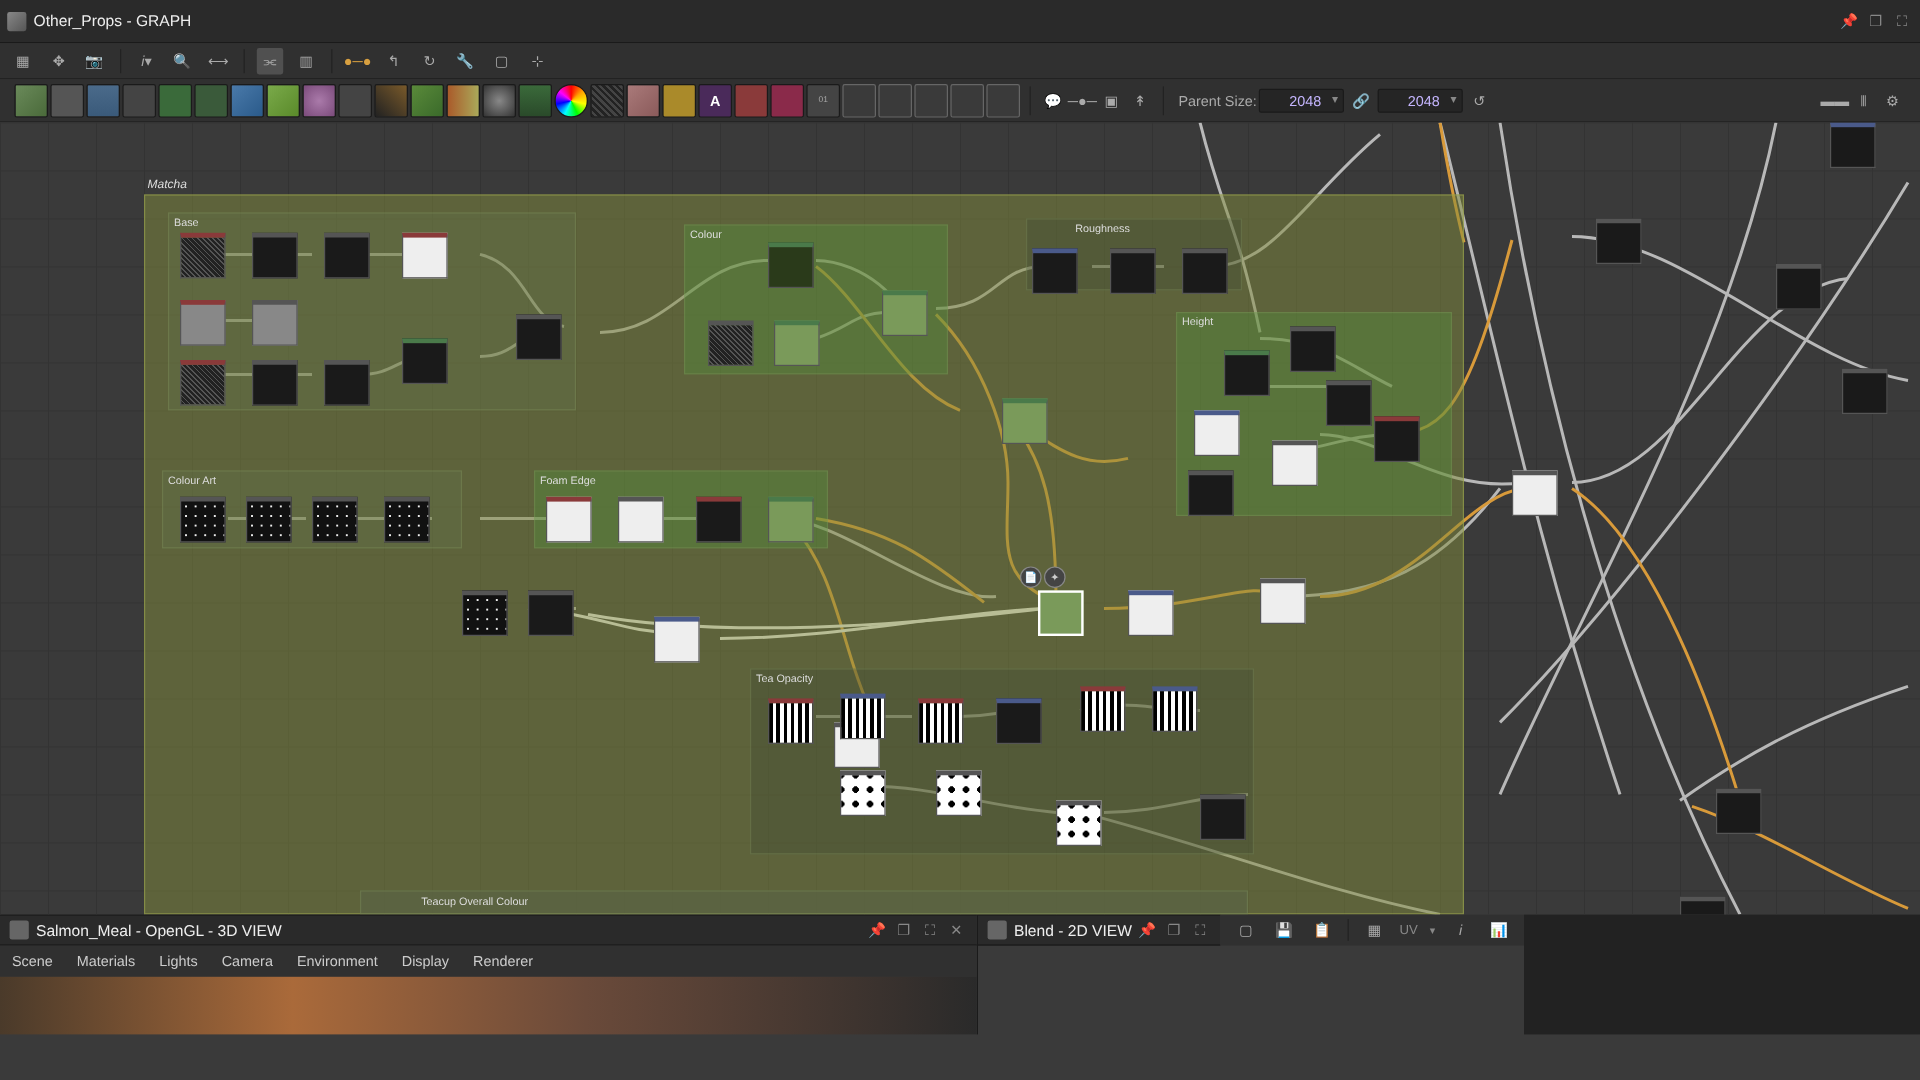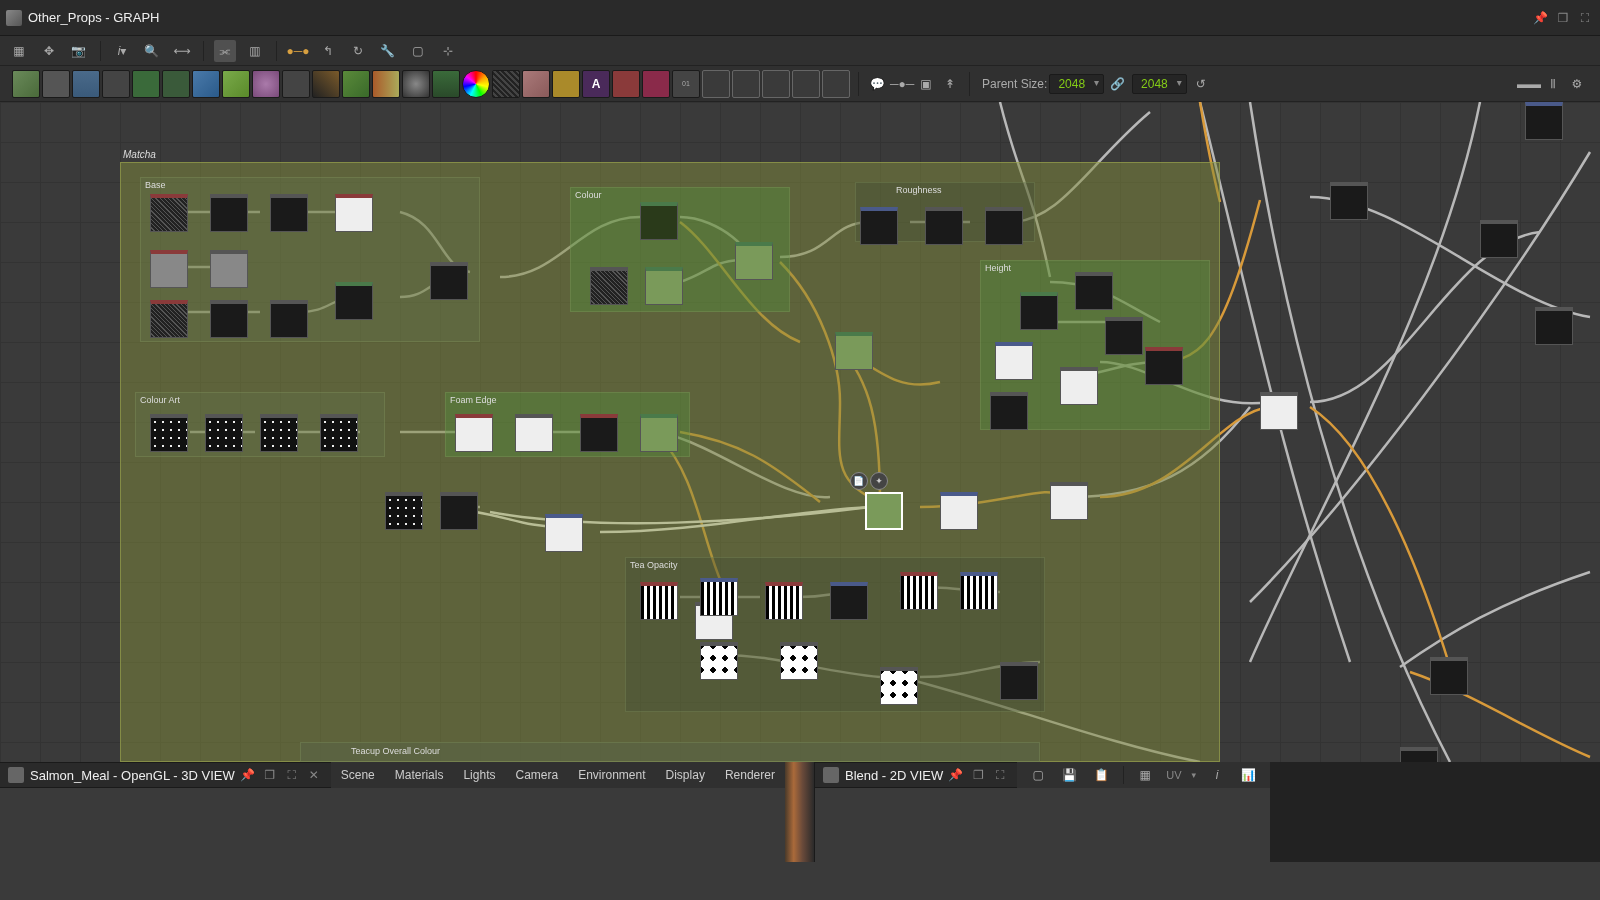--- a/index.html
+++ b/index.html
@@ -84,22 +84,22 @@
 .a-warn { background: #aa8a2a; }
 .a-text { background: #4a2a5a; display:flex;align-items:center;justify-content:center;color:#fff;font-weight:bold; }
 .a-red { background: #8a3a3a; }
 .a-diamond { background: #8a2a4a; }
 .a-tiny { background: #444; font-size:7px; display:flex;align-items:center;justify-content:center;color:#aaa; }
 .a-outline { background: #3a3a3a; border:1px solid #666; }
 .parent-label { color: #aaa; font-size: 12px; margin-left: 4px; }
 .dropdown {
   background: #252525;
   border: 1px solid #1a1a1a;
-  color: #84cc16;
-  padding: 2px 18px 2px 8px;
+  color: #c4b5fd;
+  padding: 2px 18px 2px 24px;
   font-size: 12px;
   border-radius: 2px;
   position: relative;
   cursor: pointer;
 }
 .dropdown::after {
   content: "▾";
   position: absolute; right: 4px; top: 2px;
   font-size: 10px; color: #888;
 }
@@ -197,21 +197,21 @@
   background: #666;
   margin-right: 6px;
   border-radius: 2px;
 }
 .panel-header .title { font-size: 13px; color: #eee; font-weight: 500; }
 .panel-header .spacer { flex: 1; }
 .bottom-row {
   display: flex;
   height: 100px;
 }
-.panel-3d { flex: 0 0 815px; display: flex; flex-direction: row; border-right: 1px solid #1a1a1a; }
+.panel-3d { flex: 0 0 815px; display: flex; flex-direction: column; border-right: 1px solid #1a1a1a; }
 .panel-2d { flex: 1; display: flex; }
 .menu-bar {
   height: 26px;
   background: #303030;
   display: flex;
   align-items: center;
   padding: 0 10px;
   gap: 20px;
   font-size: 12px;
 }

